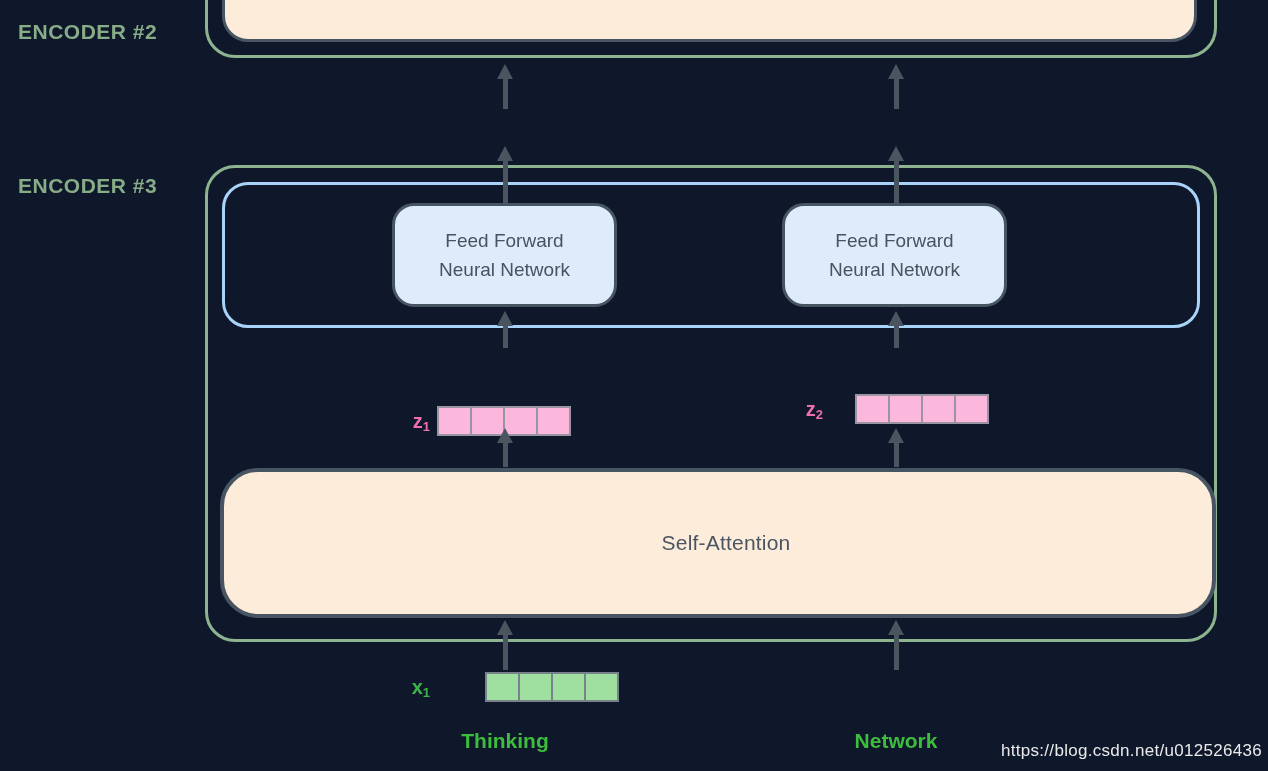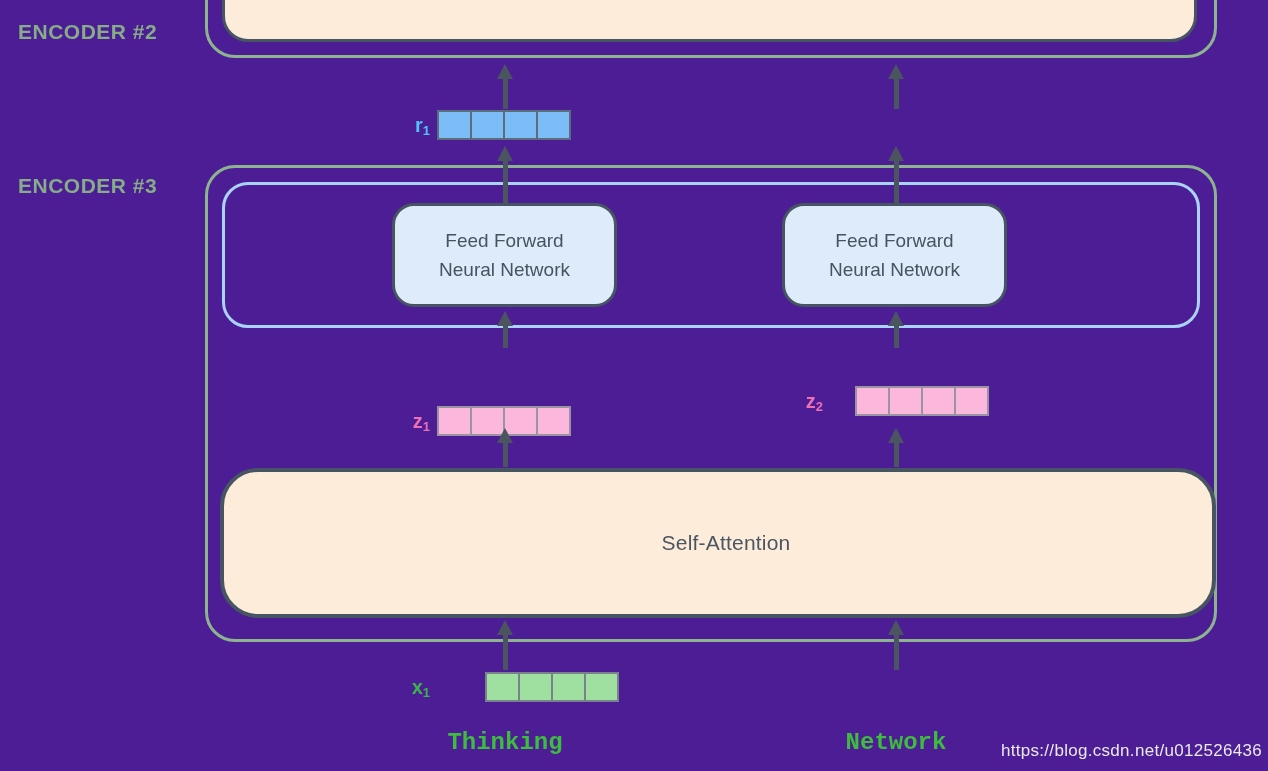--- a/index.html
+++ b/index.html
@@ -1,17 +1,17 @@
 <!DOCTYPE html>
 <html><head>
 <meta charset="utf-8">
 <style>
   html,body{margin:0;padding:0;background:#ffffff;}
   .stage{
-    position:relative;width:1268px;height:771px;background:#4c1d95;overflow:hidden;
+    position:relative;width:1268px;height:771px;background:#0f172a;overflow:hidden;
     font-family:"Liberation Sans","DejaVu Sans",sans-serif;
   }
   .abs{position:absolute;}
 
   
   .enc-green{
     border:3.5px solid #8db48f;border-radius:30px;background:transparent;z-index:1;
   }
   .enc-blue-inner{
     border:3px solid #a9d3f8;border-radius:26px;background:transparent;z-index:1;
@@ -58,21 +58,21 @@
   .arrow .head{
     position:absolute;left:0;top:0;width:0;height:0;
     border-left:8px solid transparent;border-right:8px solid transparent;
     border-bottom:15px solid #4a5560;
   }
   .arrow .shaft{
     position:absolute;left:5.5px;top:12px;bottom:0;width:5px;background:#4a5560;
   }
 
   .token-word{
-    width:200px;text-align:center;font-size:24px;font-weight:700;color:#3dbd3d;z-index:4;font-family:Liberation Mono, monospace;
+    width:200px;text-align:center;font-size:21px;font-weight:700;color:#3dbd3d;z-index:4;
   }
   .watermark{
     font-size:17px;color:#e9e9e9;z-index:6;letter-spacing:0.3px;
   }
 </style>
 </head>
 <body>
 
 <div class="stage">
 
@@ -82,29 +82,20 @@
 
   <div class="abs arrow" style="left:497px;top:64px;height:45px;">
     <div class="head"></div>
     <div class="shaft"></div>
   </div>
   <div class="abs arrow" style="left:888px;top:64px;height:45px;">
     <div class="head"></div>
     <div class="shaft"></div>
   </div>
 
-  <div class="abs vec-row" style="left:396px;top:110px;">
-    <span class="vec-label lbl-r"><span>r</span><span class="sub">1</span></span>
-    <div class="vec blue">
-      <div class="cell"></div>
-      <div class="cell"></div>
-      <div class="cell"></div>
-      <div class="cell"></div>
-    </div>
-  </div>
 
   <div class="abs enc-green" style="left:205px;top:165px;width:1006px;height:471px;"></div>
   <div class="abs enc-blue-inner" style="left:222px;top:182px;width:972px;height:140px;"></div>
   <div class="abs enc-label" style="left:18px;top:174px;">ENCODER #3</div>
 
   <div class="abs arrow" style="left:497px;top:146px;height:58px;">
     <div class="head"></div>
     <div class="shaft"></div>
   </div>
   <div class="abs arrow" style="left:888px;top:146px;height:58px;">
@@ -132,21 +123,21 @@
 
   <div class="abs vec-row" style="left:396px;top:406px;justify-content:center;">
     <span class="vec-label lbl-z"><span>z</span><span class="sub">1</span></span>
     <div class="vec pink">
       <div class="cell"></div>
       <div class="cell"></div>
       <div class="cell"></div>
       <div class="cell"></div>
     </div>
   </div>
-  <div class="abs vec-row" style="left:789px;top:386px;gap:25px;">
+  <div class="abs vec-row" style="left:789px;top:394px;gap:25px;">
     <span class="vec-label lbl-z"><span>z</span><span class="sub">2</span></span>
     <div class="vec pink">
       <div class="cell"></div>
       <div class="cell"></div>
       <div class="cell"></div>
       <div class="cell"></div>
     </div>
   </div>
 
   <div class="abs arrow" style="left:497px;top:428px;height:39px;">

